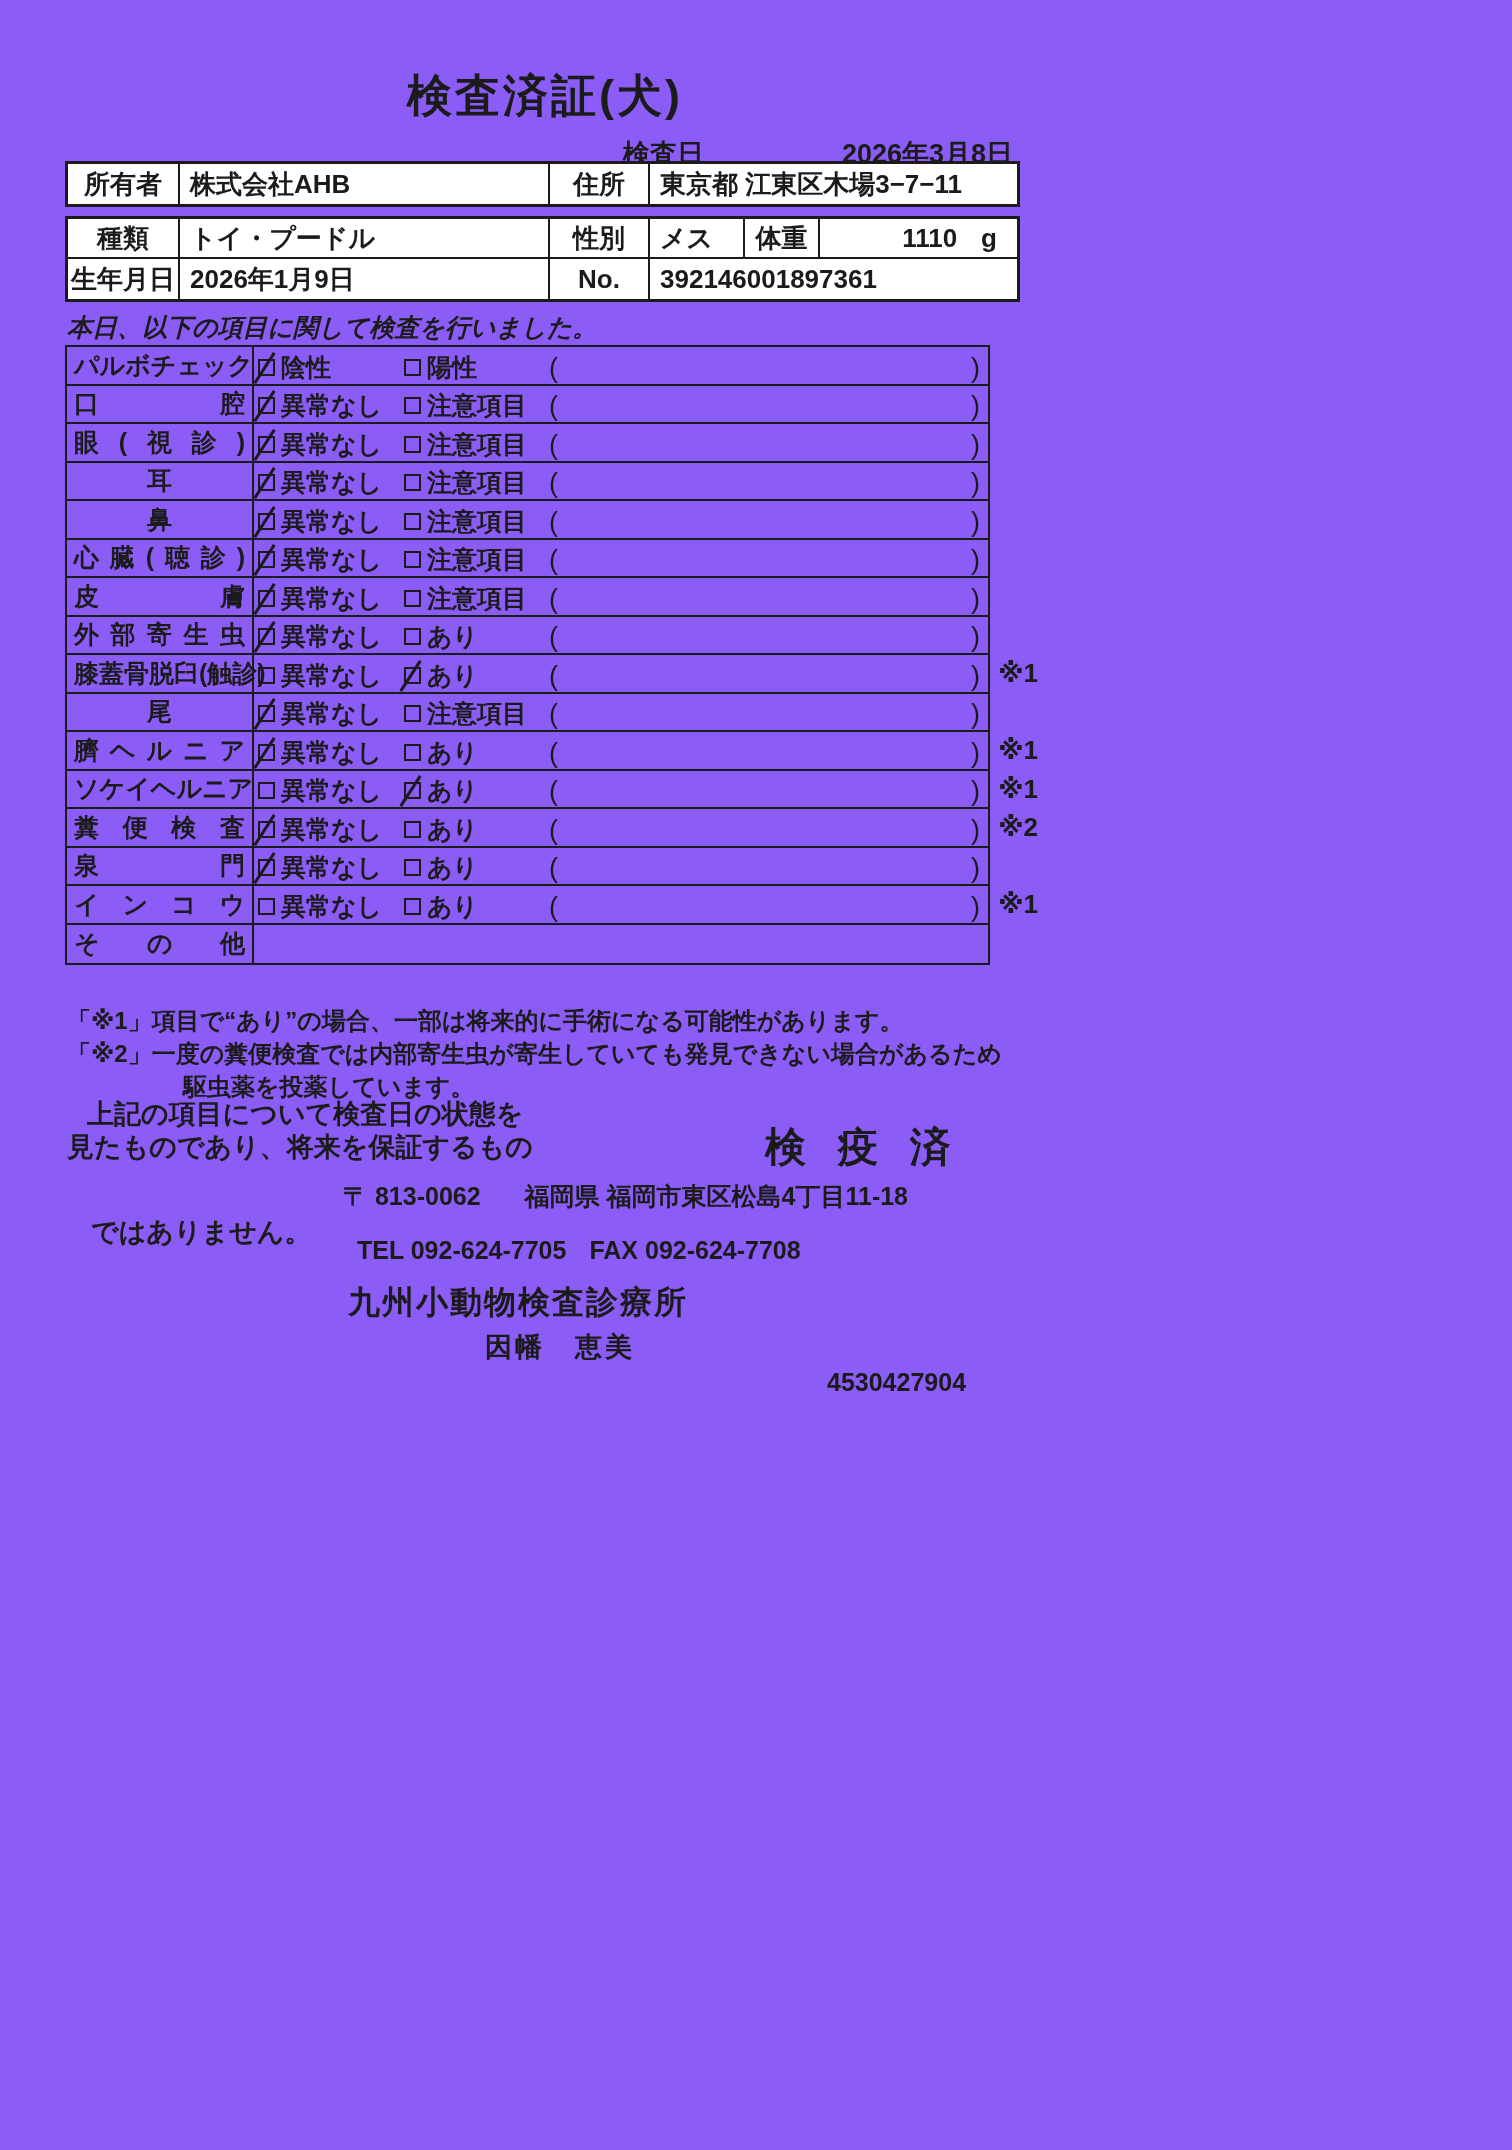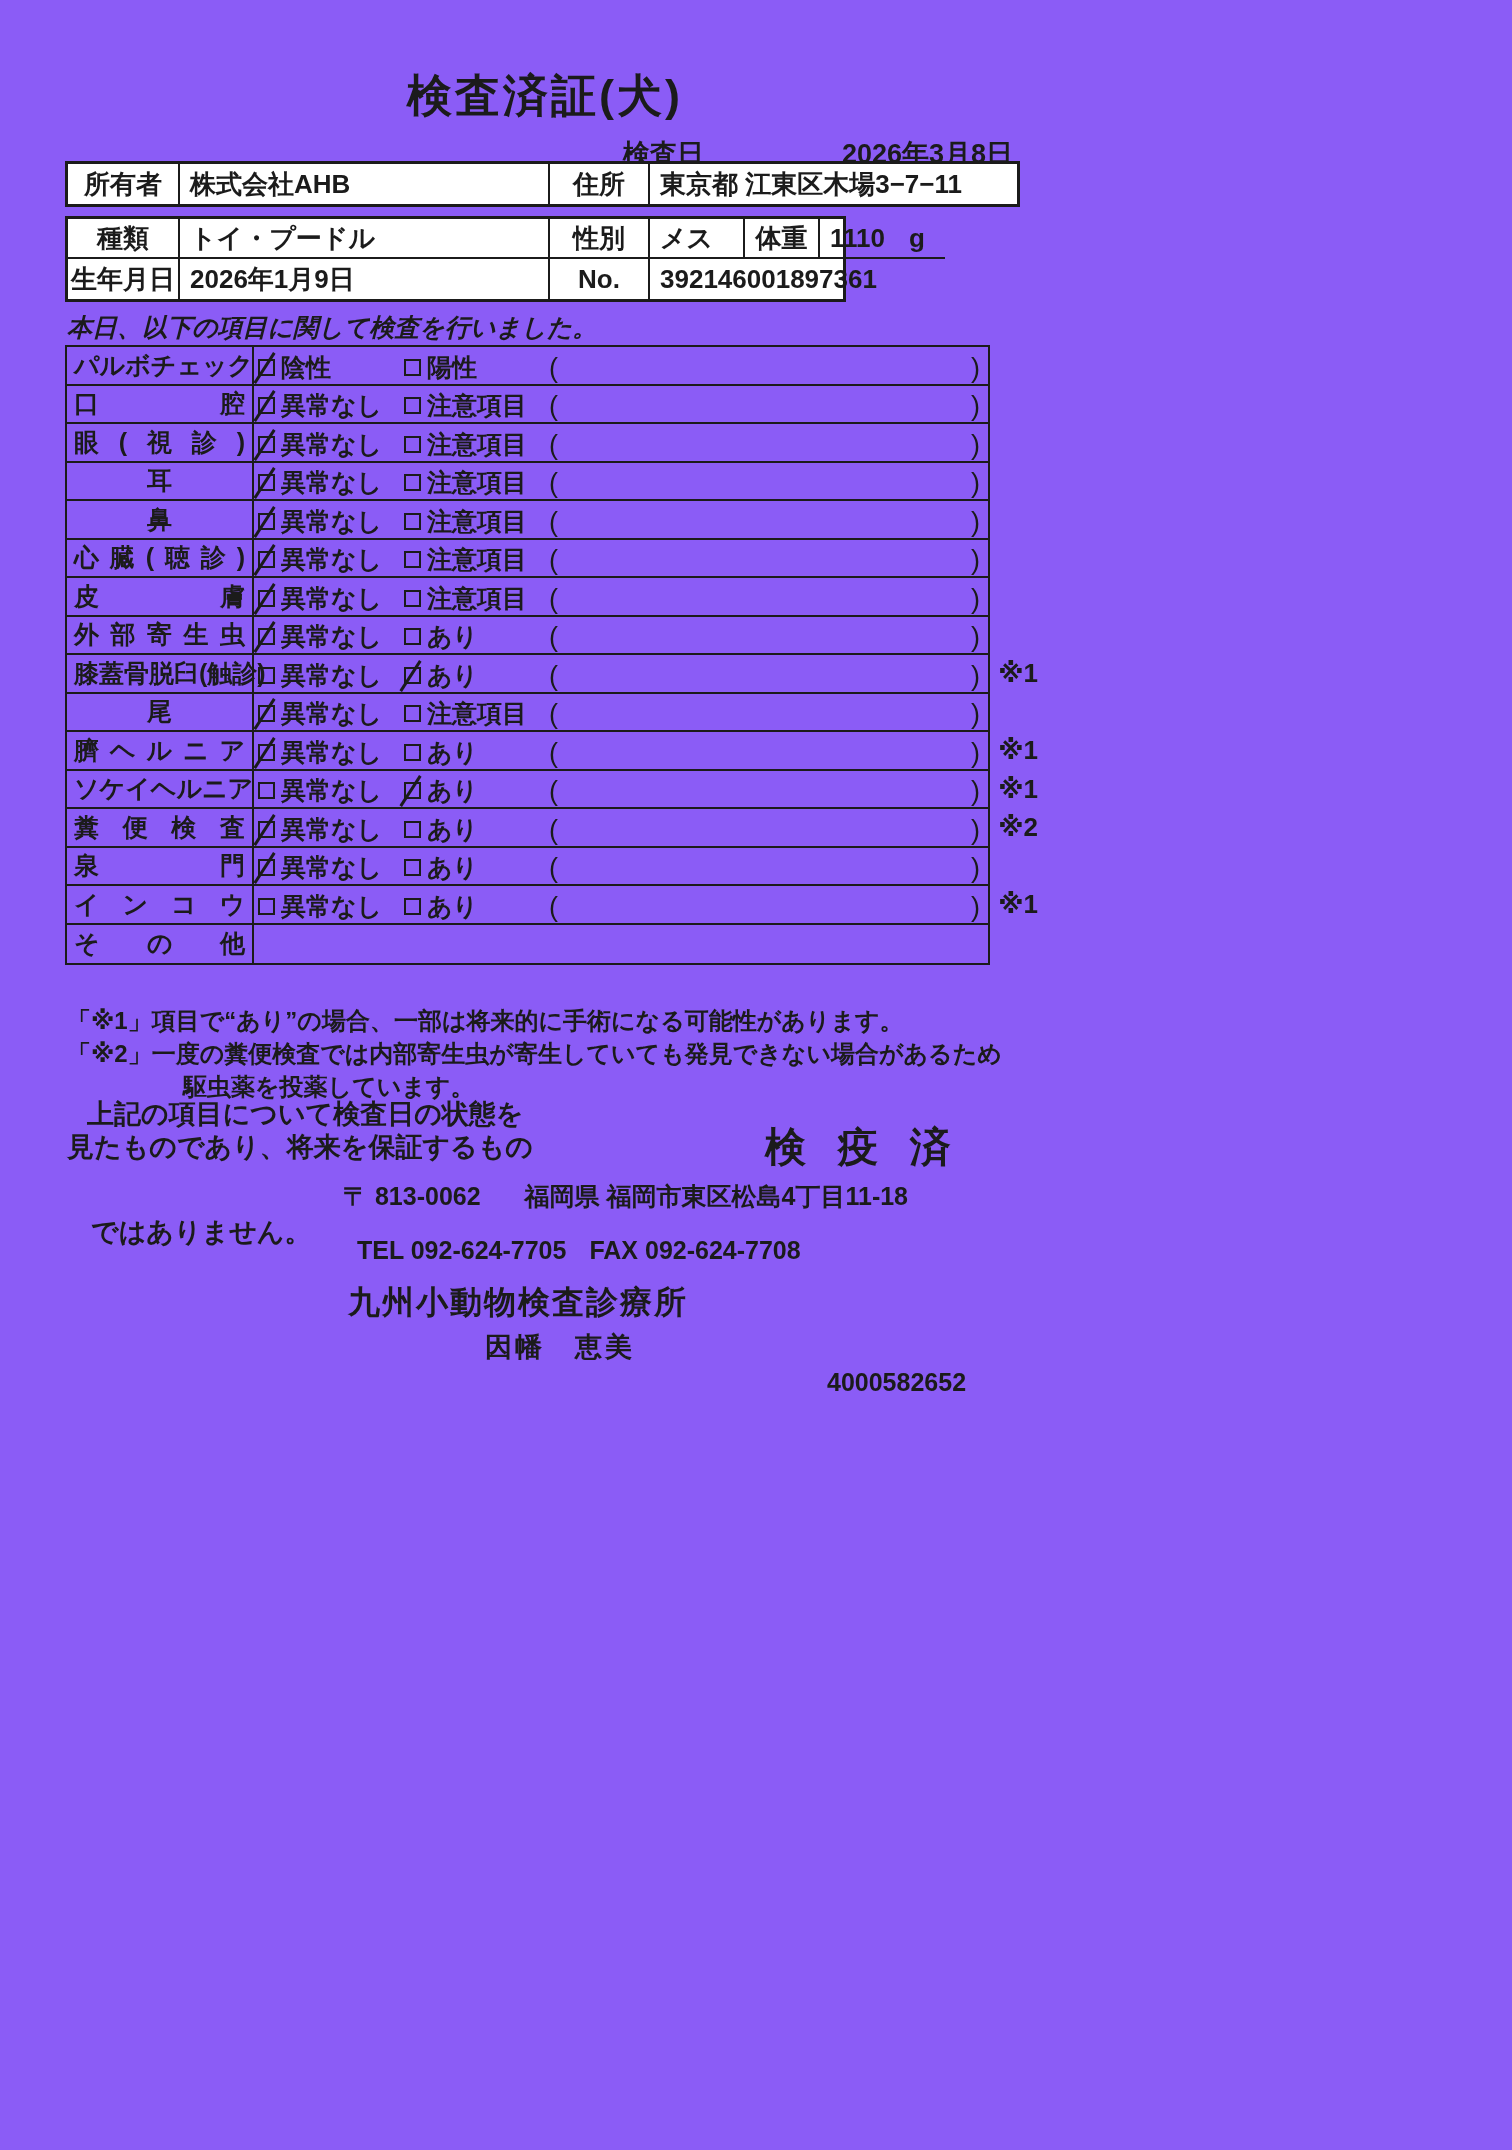--- a/index.html
+++ b/index.html
@@ -20,21 +20,21 @@
     text-align: center; font-size: 45px; font-weight: 700; letter-spacing: 3px;
   }
   .date-label { position: absolute; top: 136px; left: 558px; font-size: 27px; font-weight: 700; }
   .date-value { position: absolute; top: 136px; right: 12px; font-size: 27px; font-weight: 700; }
 
   .grid-tbl {
     position: absolute; display: grid; border: 3px solid #1b1b1b;
     font-size: 26px; font-weight: 600; background: #fff;
   }
   .owner-tbl { top: 161px; left: 0; width: 955px; grid-template-columns: 110px 370px 100px 1fr; }
-  .dog-tbl   { top: 216px; left: 0; width: 781px; grid-template-columns: 110px 370px 100px 95px 75px 1fr; }
+  .dog-tbl   { top: 216px; left: 0; width: 955px; grid-template-columns: 110px 370px 100px 95px 75px 1fr; }
   .cell {
     height: 40px; display: flex; align-items: center;
     border-left: 2px solid #1b1b1b; padding: 8px 10px; white-space: nowrap;
   }
   .cell.fc { border-left: none; }
   .cell.lbl { justify-content: center; padding: 0 4px; }
   .dog-tbl .cell.r1 { border-bottom: 2px solid #1b1b1b; }
   .cell.no-span { grid-column: 4 / 7; }
   .cell.weight { justify-content: flex-end; padding-right: 20px; gap: 24px; }
 
@@ -474,16 +474,16 @@
     <div class="postal-line">
       <span>〒 813-0062</span>
       <span>福岡県 福岡市東区松島4丁目11-18</span>
     </div>
     <div class="tel-line">
       <span>TEL 092-624-7705</span>
       <span>FAX 092-624-7708</span>
     </div>
     <div class="clinic">九州小動物検査診療所</div>
     <div class="person">因幡　恵美</div>
-    <div class="serial">4000582652</div>
+    <div class="serial">4530427904</div>
 
   </div>
 </div>
 
 </body></html>

